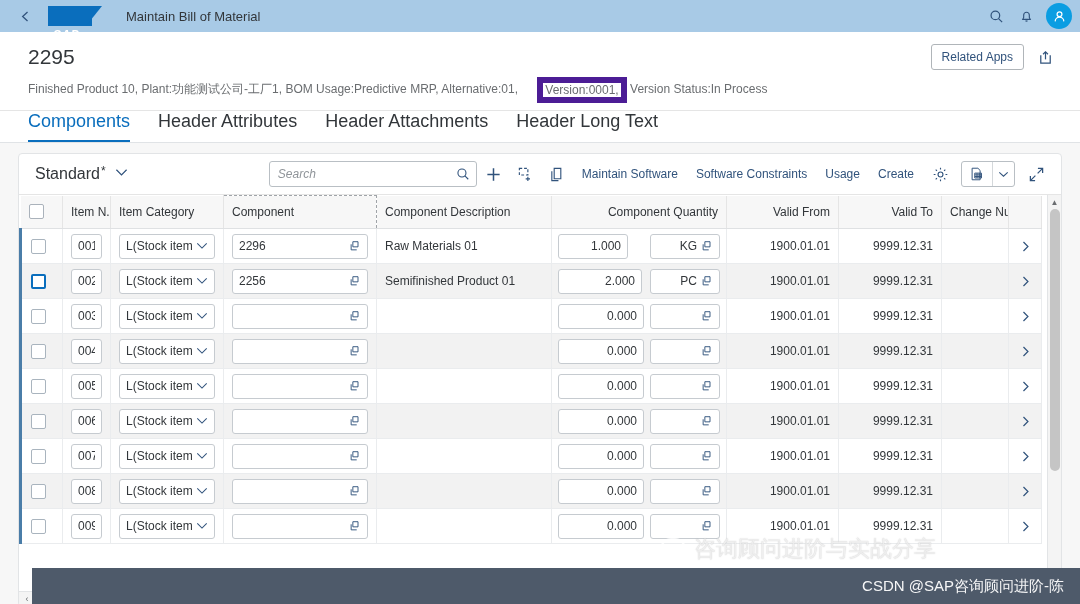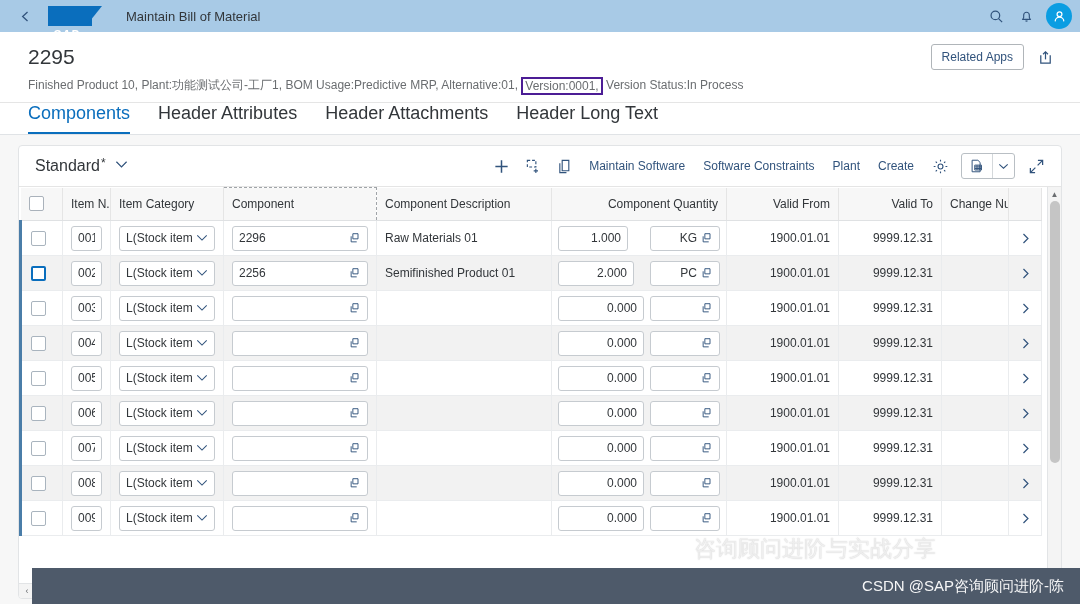--- a/index.html
+++ b/index.html
@@ -87,26 +87,27 @@
     line-height: 26px;
   }
   .obj-sub {
     font-size: 12px;
     color: #6a6d70;
     margin-top: 6px;
     line-height: 16px;
     white-space: nowrap;
   }
   .highlight-box {
-    border: 2px solid #4c1d95;
+    border: 6px solid #4c1d95;
     padding: 0 2px;
     display: inline-block;
     line-height: 14px;
     position: relative;
     top: 1px;
+    margin-left: 16px;
   }
   .obj-header-actions {
     position: absolute;
     right: 22px; top: 12px;
     display: flex; align-items: center; gap: 8px;
   }
   .btn-outline {
     border: 1px solid #b0b5b9;
     border-radius: 3px;
     background: #fff;
@@ -475,41 +476,50 @@
         <span class="name">Standard</span>
         <span class="star">*</span>
         <span class="chev">
           <svg width="13" height="9" viewBox="0 0 14 9" fill="none" stroke="currentColor" stroke-width="1.3">
               <path d="M1.5 1.5 L7 7 L12.5 1.5"></path>
             </svg>
         </span>
       </div>
       <div class="toolbar-spacer"></div>
 
+      <div class="search-box">
+        <input type="text" placeholder="Search" style="">
+        <span style="color:#31537c;display:flex">
+          <svg width="14" height="14" viewBox="0 0 16 16" fill="none" stroke="currentColor" stroke-width="1.25">
+            <circle cx="6.8" cy="6.8" r="4.6"></circle>
+              <path d="M10.2 10.2 L14 14"></path>
+          </svg>
+        </span>
+      </div>
 
       <div class="tb-icon">
         <svg width="17" height="17" viewBox="0 0 18 18" fill="none" stroke="currentColor" stroke-width="1.6">
             <path d="M9 2.5 V15.5 M2.5 9 H15.5"></path>
           </svg>
       </div>
       <div class="tb-icon">
         <svg width="17" height="17" viewBox="0 0 18 18" fill="none" stroke="currentColor" stroke-width="1.2">
           <path d="M2.5 2.5 h9 v7 h-9 z" stroke-dasharray="3 2"></path>
           <path d="M11.5 11.5 V16 M9.2 13.7 H13.8"></path>
         </svg>
       </div>
       <div class="tb-icon">
         <svg width="17" height="17" viewBox="0 0 18 18" fill="none" stroke="currentColor" stroke-width="1.2">
           <path d="M5.5 2.5 h7 v11 h-7 z"></path>
             <path d="M3 5.5 v10 h7"></path>
         </svg>
       </div>
       <div class="tb-text">Maintain Software</div>
       <div class="tb-text">Software Constraints</div>
-      <div class="tb-text">Plant</div>
+      <div class="tb-text">Usage</div>
       <div class="tb-text">Create</div>
       <div class="tb-icon">
         <svg width="17" height="17" viewBox="0 0 18 18" fill="none" stroke="currentColor" stroke-width="1.2">
           <circle cx="9" cy="9" r="2.6"></circle>
           <path d="M9 1.8 v1.9 M9 14.3 v1.9 M1.8 9 h1.9 M14.3 9 h1.9 M3.9 3.9 l1.35 1.35 M12.75 12.75 l1.35 1.35 M14.1 3.9 l-1.35 1.35 M5.25 12.75 l-1.35 1.35"></path>
         </svg>
       </div>
       <div class="split-btn">
         <div class="main">
           <svg width="16" height="16" viewBox="0 0 18 18" fill="none" stroke="currentColor" stroke-width="1.1">
@@ -648,21 +658,21 @@
                   <span class="vh">
                     <svg width="12" height="12" viewBox="0 0 14 14" fill="none" stroke="currentColor" stroke-width="1.1">
                       <path d="M4.5 2 h6 v6 h-6 z"></path>
                       <path d="M2.5 5 v6.5 h6.5"></path>
                     </svg>
                   </span>
                 </div>
               </td>
               <td>Semifinished Product 01</td>
               <td style="padding:0 6px">
-                <div style="display:flex;gap:16px;align-items:flex-end">
+                <div style="display:flex;gap:8px;align-items:flex-end">
                   <div class="field" style="flex:1">
                     <span class="val right">2.000</span>
                   </div>
                   <div class="field uom-field">
                     <span class="val">PC</span>
                     <span class="vh">
                       <svg width="12" height="12" viewBox="0 0 14 14" fill="none" stroke="currentColor" stroke-width="1.1">
                         <path d="M4.5 2 h6 v6 h-6 z"></path>
                         <path d="M2.5 5 v6.5 h6.5"></path>
                       </svg>

